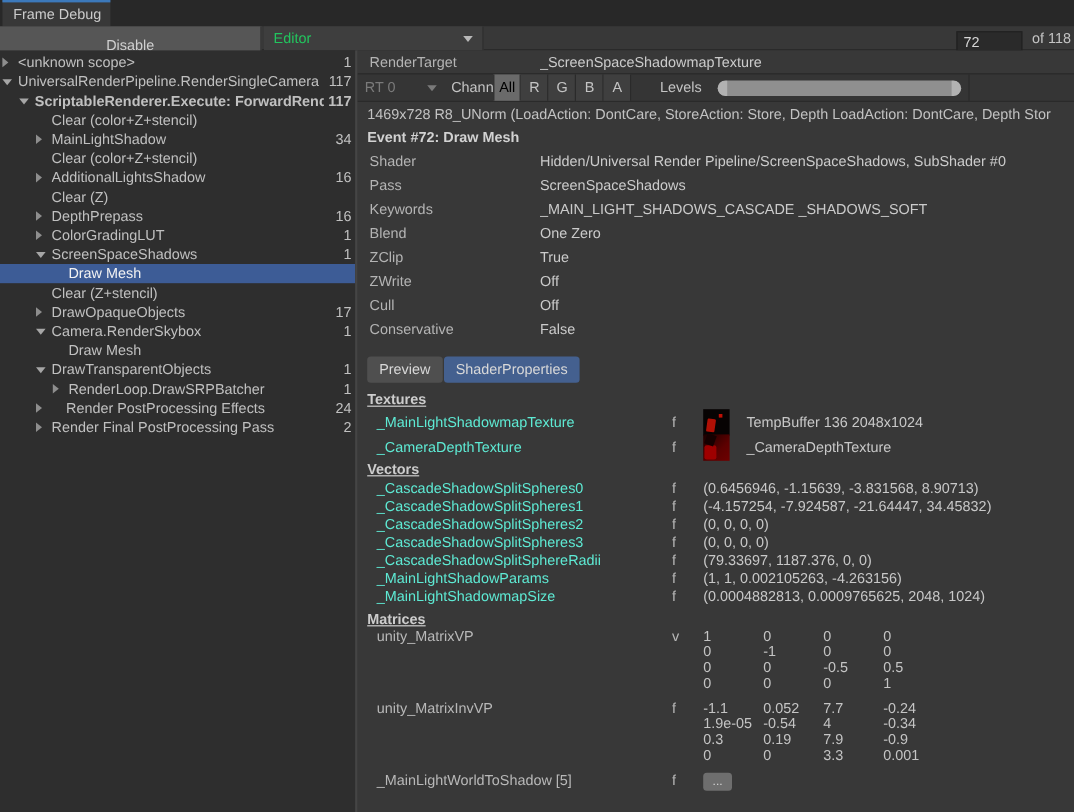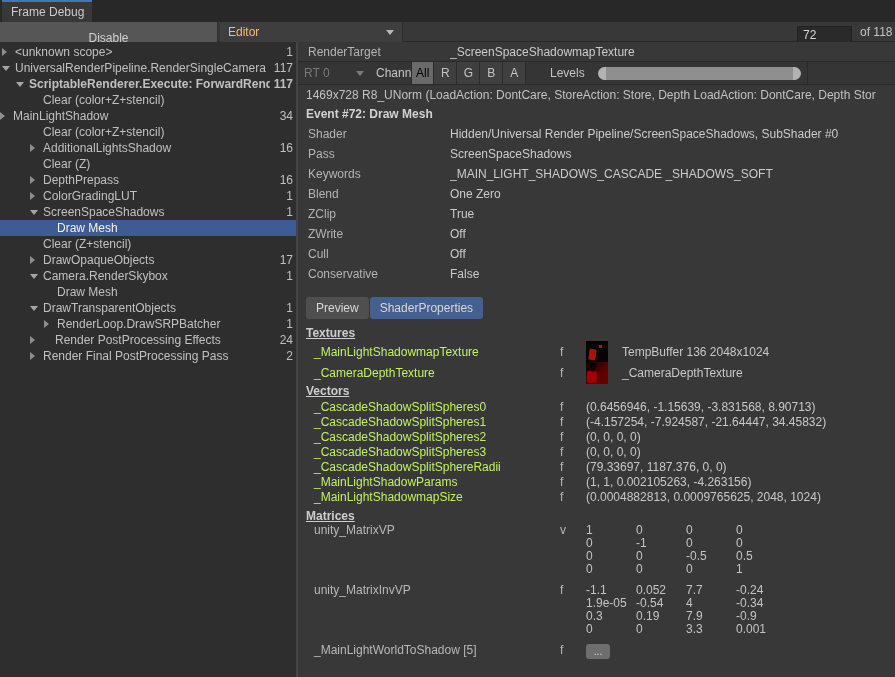--- a/index.html
+++ b/index.html
@@ -12,21 +12,21 @@
   .tabstrip { position:absolute; left:0; top:0; width:895px; height:22px; background:#282828; }
   .wintab { position:absolute; left:2px; top:0; height:22px; width:90px; background:#383838;
     border-top:2px solid #3c79bb; color:#cbcbcb; display:flex; align-items:center; padding-left:9px; }
 
   
   .toolbar { position:absolute; left:0; top:22px; width:895px; height:20px; background:#383838;
     border-bottom:1px solid #272727; }
   .btn-disable { position:absolute; left:0; top:0; width:218px; height:32px; background:#565656;
     color:#d0d0d0; display:flex; align-items:center; justify-content:center; border-right:1px solid #2e2e2e; }
   .dd-editor { position:absolute; left:220px; top:0; width:183px; height:20px; background:#3e3e3e;
-    color:#fdba74; display:flex; align-items:center; padding:0 8px; border-right:1px solid #2e2e2e; }
+    color:#22c55e; display:flex; align-items:center; padding:0 8px; border-right:1px solid #2e2e2e; }
   .dd-editor .spacer { flex:1; }
   .tri-dd { width:0; height:0; border-left:4px solid transparent; border-right:4px solid transparent;
     border-top:5px solid #b8b8b8; }
   .frame-slider-track { position:absolute; left:412px; top:31px; width:383px; height:2px; background:#5a5a5a; }
   .frame-slider-handle { position:absolute; left:640px; top:26px; width:11px; height:11px; border-radius:50%;
     background:#aeaeae; }
   .frame-field { position:absolute; left:797px; top:4px; width:55px; height:17px; background:#2a2a2a;
     border:1px solid #212121; color:#d6d6d6; display:flex; align-items:center; padding-left:5px; }
   .frame-total { position:absolute; left:860px; top:0; height:20px; display:flex; align-items:center; color:#c4c4c4; }
 
@@ -73,21 +73,21 @@
   .info-line { height:19px; display:flex; align-items:center; padding-left:8px; color:#c2c2c2; white-space:nowrap; overflow:hidden; }
   .event-title { height:20px; display:flex; align-items:center; padding-left:8px; font-weight:bold; color:#d2d2d2; }
 
   .subtabs { margin:13px 0 0 8px; height:22px; display:flex; gap:1px; }
   .subtab { padding:0 10px; height:22px; display:flex; align-items:center; border-radius:3px; background:#4f4f4f; color:#d8d8d8; }
   .subtab.selected { background:#44608f; }
 
   .sections { margin-top:6px; }
   .section-title { height:16px; display:flex; align-items:center; padding-left:8px; font-weight:bold; color:#cdcdcd;text-decoration:underline; }
   .prop-row { display:grid; grid-template-columns:262px 26px 1fr; align-items:center; white-space:nowrap; }
-  .prop-row .pname { padding-left:16px; color:#bef264; overflow:hidden; }
+  .prop-row .pname { padding-left:16px; color:#5eead4; overflow:hidden; }
   .prop-row .pflag { color:#b8b8b8; }
   .tex-row { height:21px; }
   .vec-row { height:15px; }
   .tex-cell { display:flex; align-items:center; gap:14px; }
   .thumb { width:22px; height:22px; flex:none; position:relative; overflow:hidden; }
   .thumb-shadowmap { background:#070303; }
   .thumb-shadowmap::before { content:""; position:absolute; left:3px; top:8px; width:7px; height:11px;
     background:#b01005; border-radius:1px; transform:rotate(8deg); }
   .thumb-shadowmap::after { content:""; position:absolute; left:13px; top:4px; width:3px; height:3px; background:#c01005; }
   .thumb-depth { background:linear-gradient(135deg,#1a0000 0%,#3a0000 30%,#5c0000 62%,#6e0000 100%); }
@@ -152,21 +152,21 @@
             <span class="tri-down"></span>
           </span>
           <span class="tree-label">ScriptableRenderer.Execute: ForwardRende</span>
           <span class="tree-count">117</span>
         </div>
         <div class="tree-row" style="padding-left: 30px;">
           <span class="arrowbox"></span>
           <span class="tree-label">Clear (color+Z+stencil)</span>
           <span class="tree-count"></span>
         </div>
-        <div class="tree-row" style="">
+        <div class="tree-row" style="padding-left: 30px;">
           <span class="arrowbox">
             <span class="tri-right"></span>
           </span>
           <span class="tree-label">MainLightShadow</span>
           <span class="tree-count">34</span>
         </div>
         <div class="tree-row" style="padding-left: 30px;">
           <span class="arrowbox"></span>
           <span class="tree-label">Clear (color+Z+stencil)</span>
           <span class="tree-count"></span>

